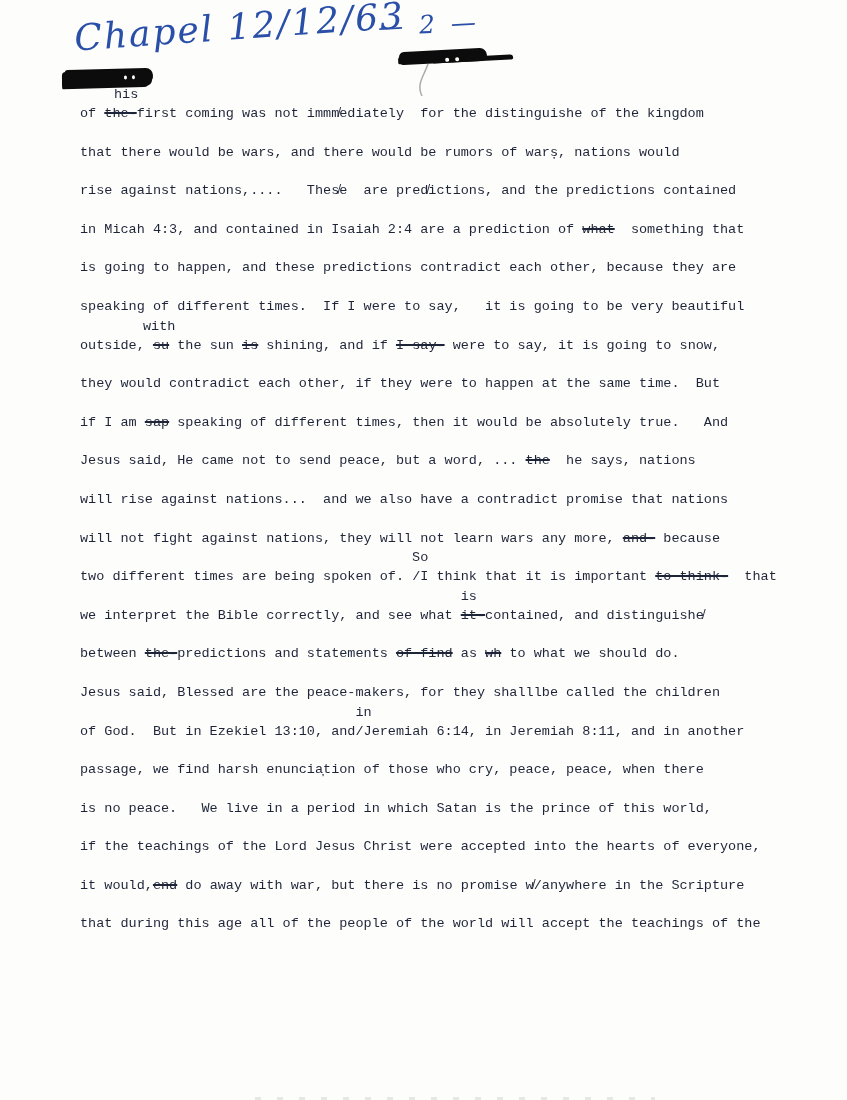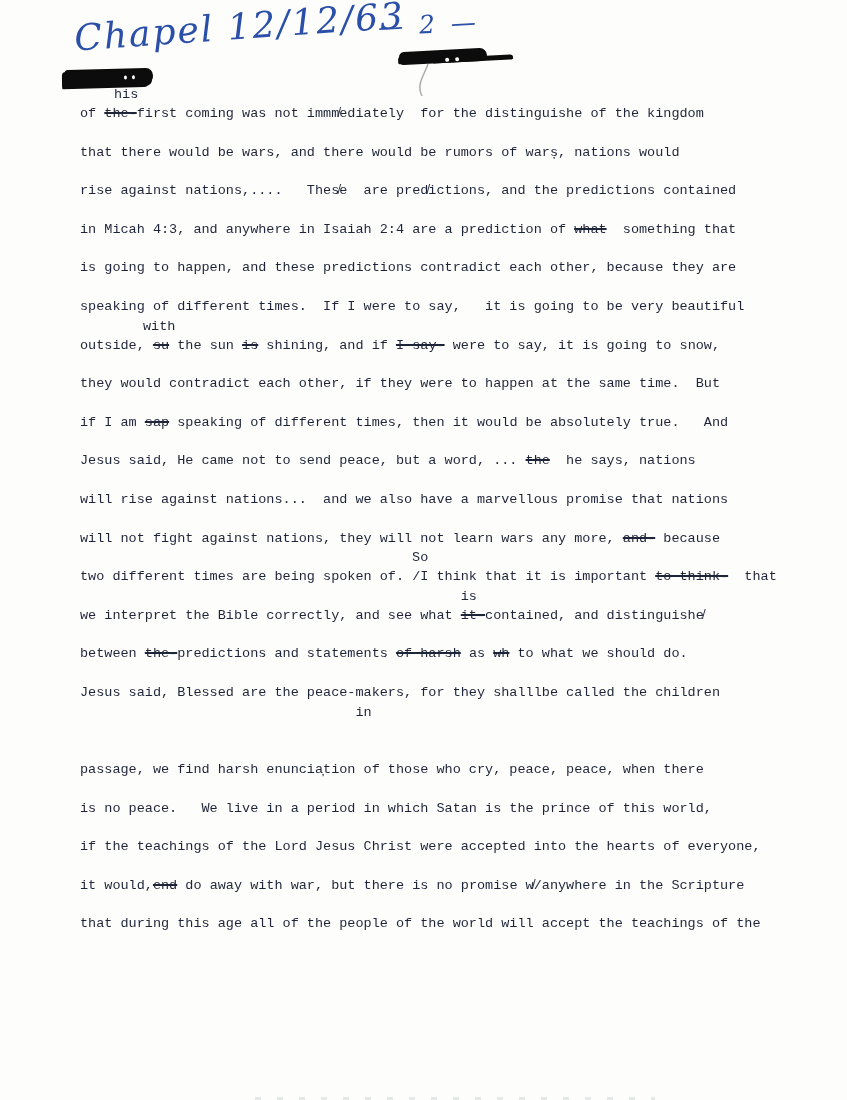--- a/index.html
+++ b/index.html
@@ -102,34 +102,34 @@
 
   <div class="redact redact-margin">
     <span class="speck" style="left:62px;top:5px;width:3px;height:4px;"></span>
     <span class="speck" style="left:70px;top:5px;width:3px;height:4px;"></span>
   </div>
 
   <div class="typed" id="typed-body" style="color: rgb(31, 37, 57);">
       <div class="line"><span class="insert" style="left: 34px;">his</span><span>of </span><span class="strike">the-</span><span>first coming was not immm̸ediately  for the distinguishe of the kingdom</span></div>
       <div class="line"><span>that there would be wars, and there would be rumors of warș, nations would</span></div>
       <div class="line"><span>rise against nations,....   Thes̸e  are pred̸ictions, and the predictions contained</span></div>
-      <div class="line"><span>in Micah 4:3, and anywhere in Isaiah 2:4 are a prediction of </span><span class="strike">what</span><span>  something that</span></div>
+      <div class="line"><span>in Micah 4:3, and contained in Isaiah 2:4 are a prediction of </span><span class="strike">what</span><span>  something that</span></div>
       <div class="line"><span>is going to happen, and these predictions contradict each other, because they are</span></div>
       <div class="line"><span>speaking of different times.  If I were to say,   it is going to be very beautiful</span></div>
       <div class="line"><span class="insert" style="left: 63px;">with</span><span>outside, </span><span class="strike">su</span><span> the sun </span><span class="strike">is</span><span> shining, and if </span><span class="strike">I say-</span><span> were to say, it is going to snow,</span></div>
       <div class="line"><span>they would contradict each other, if they were to happen at the same time.  But</span></div>
       <div class="line"><span>if I am </span><span class="strike">sap</span><span> speaking of different times, then it would be absolutely true.   And</span></div>
       <div class="line"><span>Jesus said, He came not to send peace, but a word, ... </span><span class="strike">the</span><span>  he says, nations</span></div>
-      <div class="line"><span>will rise against nations...  and we also have a marvellous promise that nations</span></div>
+      <div class="line"><span>will rise against nations...  and we also have a contradict promise that nations</span></div>
       <div class="line"><span>will not fight against nations, they will not learn wars any more, </span><span class="strike">and-</span><span> because</span></div>
       <div class="line"><span class="insert" style="left: 332.1px;">So</span><span>two different times are being spoken of. /I think that it is important </span><span class="strike">to think-</span><span>  that</span></div>
       <div class="line"><span class="insert" style="left: 380.7px;">is</span><span>we interpret the Bible correctly, and see what </span><span class="strike">it-</span><span>contained, and distinguishe̸</span></div>
-      <div class="line"><span>between </span><span class="strike">the-</span><span>predictions and statements </span><span class="strike">of harsh</span><span> as </span><span class="strike">wh</span><span> to what we should do.</span></div>
+      <div class="line"><span>between </span><span class="strike">the-</span><span>predictions and statements </span><span class="strike">of find</span><span> as </span><span class="strike">wh</span><span> to what we should do.</span></div>
       <div class="line"><span>Jesus said, Blessed are the peace-makers, for they shalllbe called the children</span></div>
-      <div class="line"><span class="insert" style="left: 275.4px; text-align: center;">in</span></div>
+      <div class="line"><span class="insert" style="left: 275.4px; text-align: center;">in</span><span>of God.  But in Ezekiel 13:10, and/Jeremiah 6:14, in Jeremiah 8:11, and in another</span></div>
       <div class="line"><span>passage, we find harsh enuncia̦tion of those who cry, peace, peace, when there</span></div>
       <div class="line"><span>is no peace.   We live in a period in which Satan is the prince of this world,</span></div>
       <div class="line"><span>if the teachings of the Lord Jesus Christ were accepted into the hearts of everyone,</span></div>
       <div class="line"><span>it would,</span><span class="strike">end</span><span> do away with war, but there is no promise w̸/anywhere in the Scripture</span></div>
       <div class="line"><span>that during this age all of the people of the world will accept the teachings of the</span></div>
     </div>
 
   <div class="bottom-edge"></div>
 </div>
 

